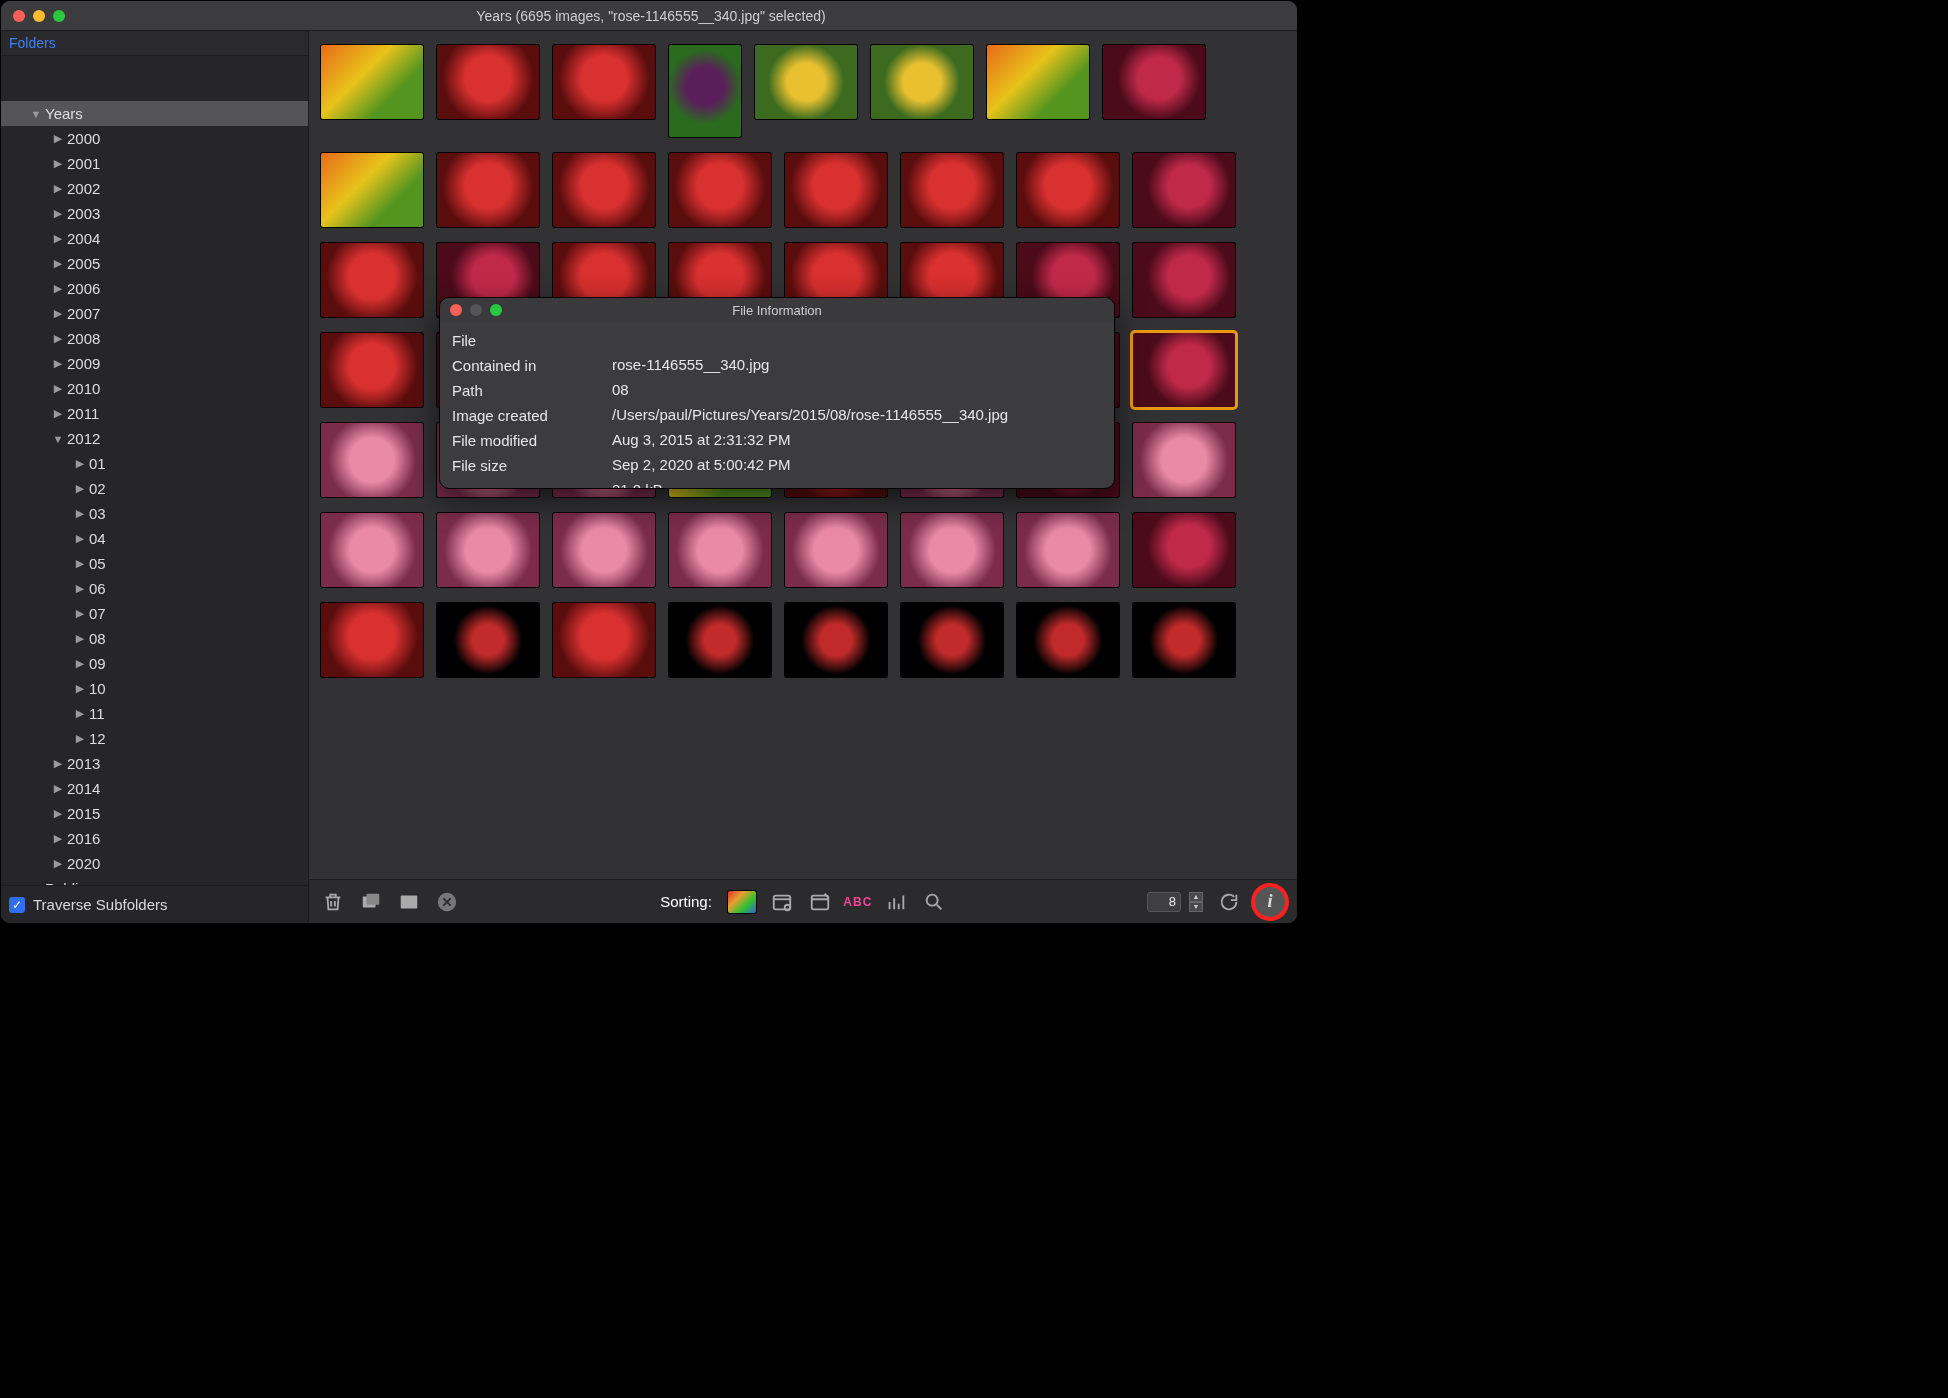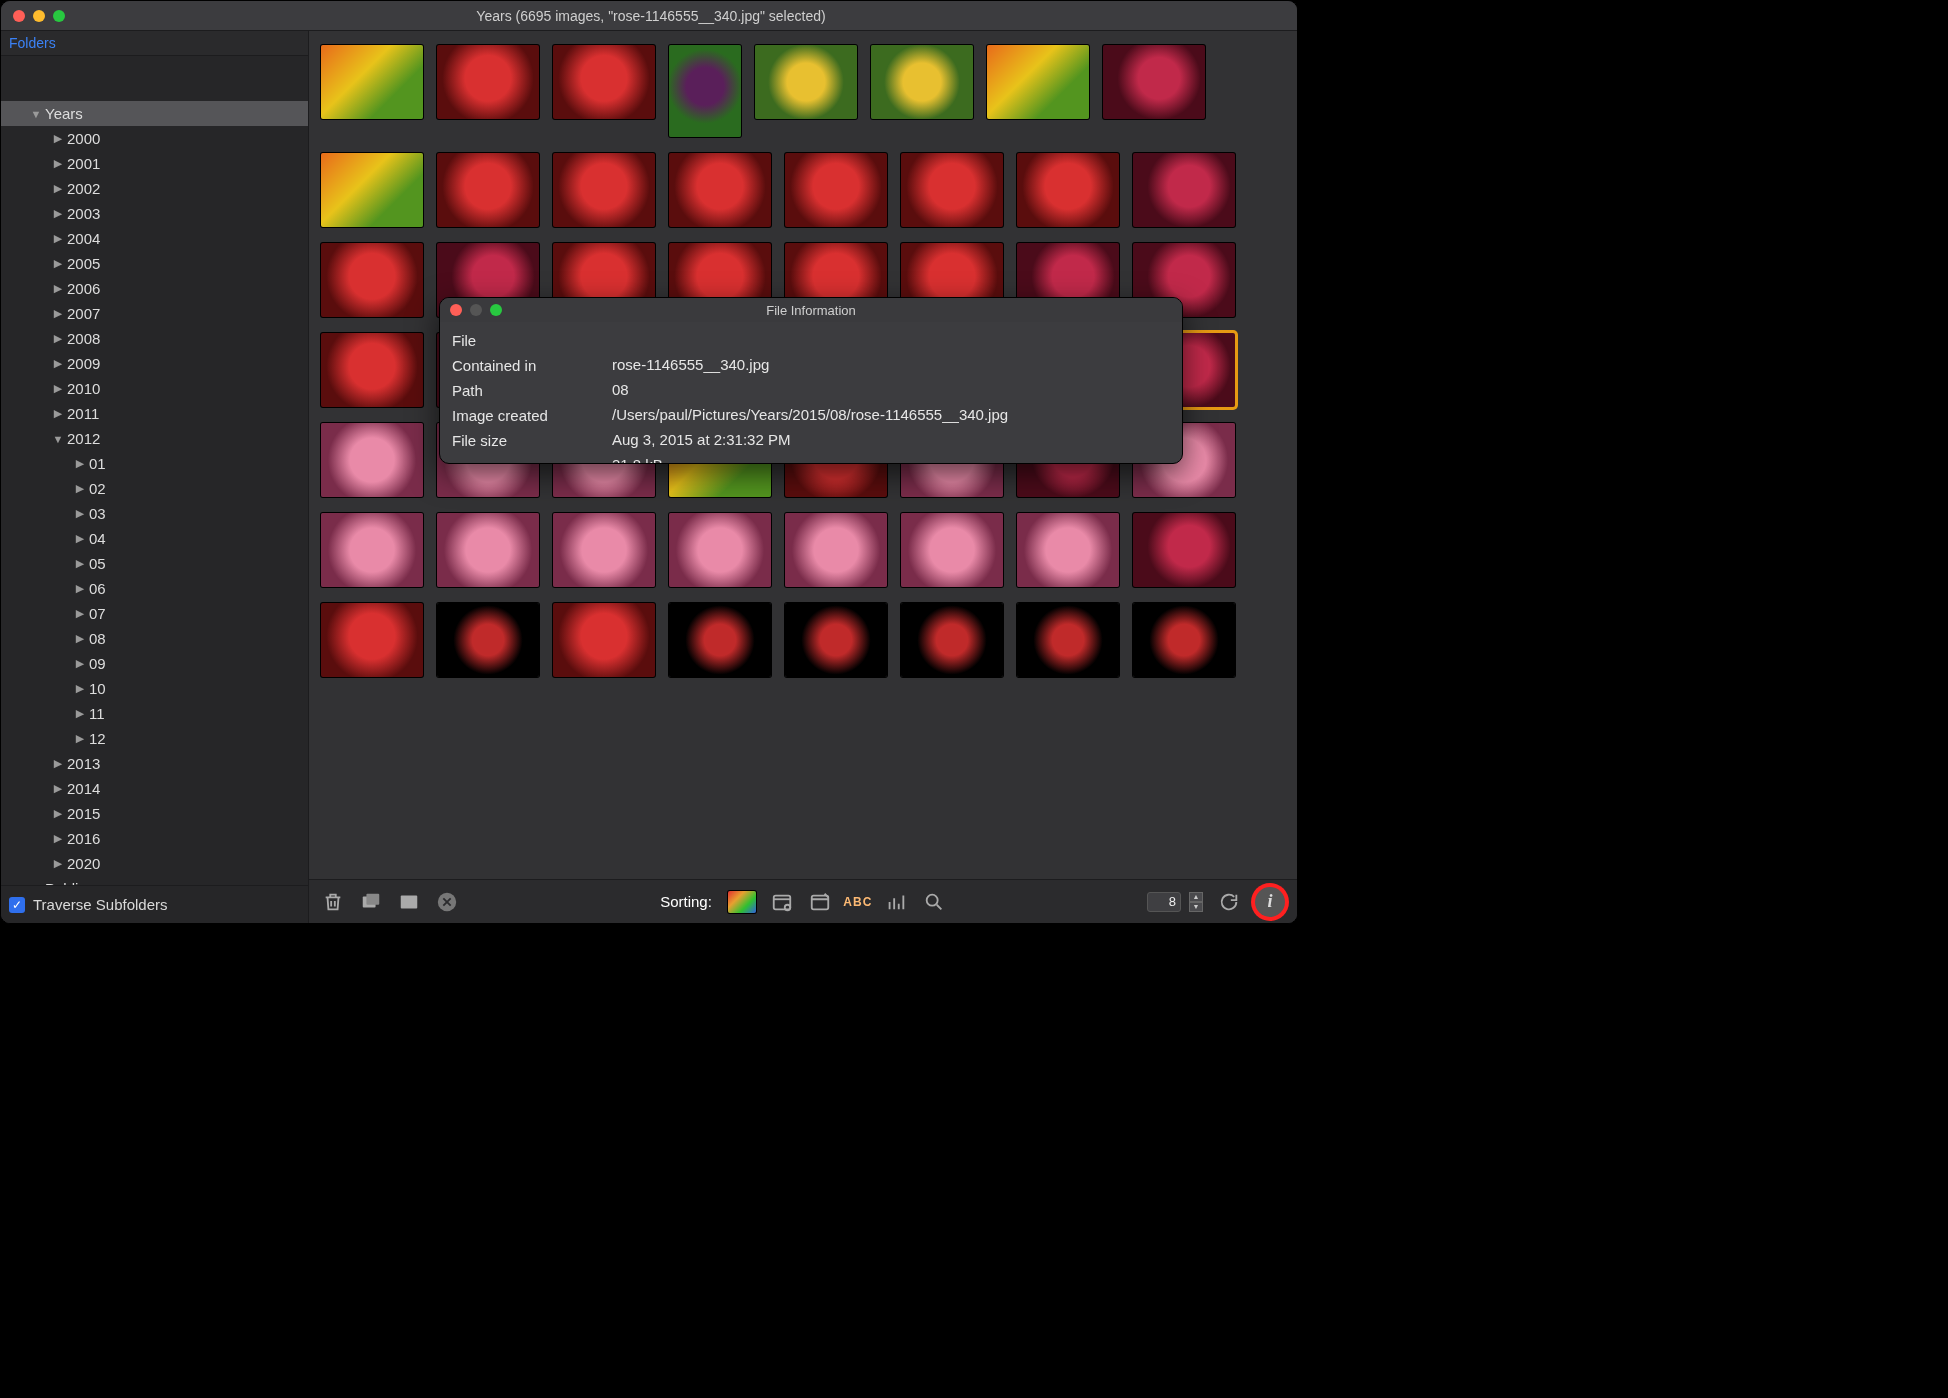--- a/index.html
+++ b/index.html
@@ -110,21 +110,21 @@
   .stepper div { height:10px; background:#4a4a4d; border:1px solid #666; font-size:7px; text-align:center; line-height:8px; color:#ccc;}
   .info-circle {
     width:30px; height:30px; border-radius:50%; background:#555;
     display:flex; align-items:center; justify-content:center;
     font-family:Georgia,serif; font-style:italic; font-weight:bold; color:#ddd; font-size:18px;
     box-shadow: 0 0 0 4px #ff2020;
   }
 
   
   .info-panel {
-    position:absolute; left:438px; top:296px; width:744px;
+    position:absolute; left:438px; top:296px; width:676px;
     background:#3c3c3f; border:1px solid #000; border-radius:10px;
     box-shadow: 0 10px 30px rgba(0,0,0,0.6);
     overflow:hidden;
   }
   .info-titlebar {
     height:24px; background:#3a3a3d; display:flex; align-items:center;
     position:relative;
   }
   .info-titlebar .title { position:absolute; left:0; right:0; text-align:center; font-size:13px; color:#cfcfcf; }
   .info-titlebar .traffic { margin-left:10px; }
@@ -382,21 +382,21 @@
               <path d="M3 9h18"></path>
               <circle cx="18" cy="18" r="3"></circle>
             </svg>
         </div>
         <div class="tb-icon">
           <svg viewBox="0 0 24 24">
               <rect x="3" y="5" width="18" height="15" rx="2"></rect>
               <path d="M3 9h18M17 3l4 4"></path>
             </svg>
         </div>
-        <div class="tb-icon" style="font-size:12px;color:#fdba74;font-weight:600;letter-spacing:1px;">ABC</div>
+        <div class="tb-icon" style="font-size:12px;color:#ec4899;font-weight:600;letter-spacing:1px;">ABC</div>
         <div class="tb-icon">
           <svg viewBox="0 0 24 24">
               <path d="M5 20V12M10 20V8M15 20V14M20 20V5"></path>
             </svg>
         </div>
         <div class="tb-icon">
           <svg viewBox="0 0 24 24">
               <circle cx="10" cy="10" r="6"></circle>
               <path d="M15 15l5 5"></path>
             </svg>
@@ -439,19 +439,23 @@
         </div>
         <div class="info-row">
           <div class="k">Path</div>
           <div class="v">/Users/paul/Pictures/Years/2015/08/rose-1146555__340.jpg</div>
         </div>
         <div class="info-row">
           <div class="k">Image created</div>
           <div class="v">Aug 3, 2015 at 2:31:32 PM</div>
         </div>
         <div class="info-row">
+          <div class="k">File modified</div>
+          <div class="v">Sep 2, 2020 at 5:00:42 PM</div>
+        </div>
+        <div class="info-row">
           <div class="k">File size</div>
           <div class="v">31.8 kB</div>
         </div>
       </div>
   </div>
 
 </div>
 
 </body></html>

